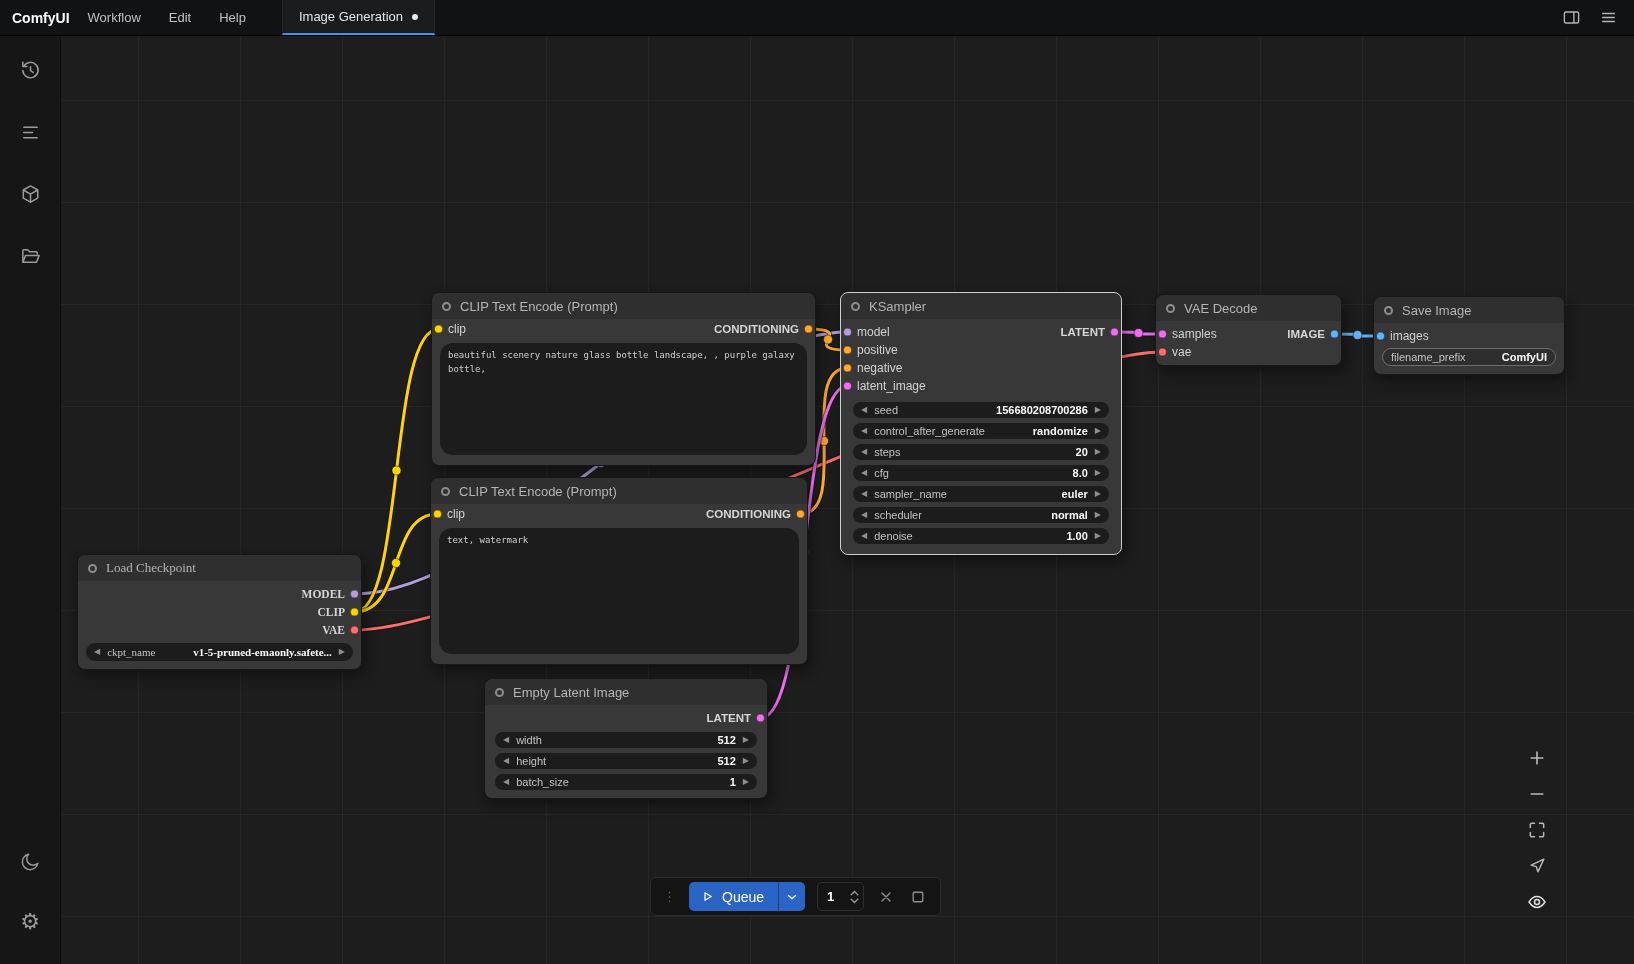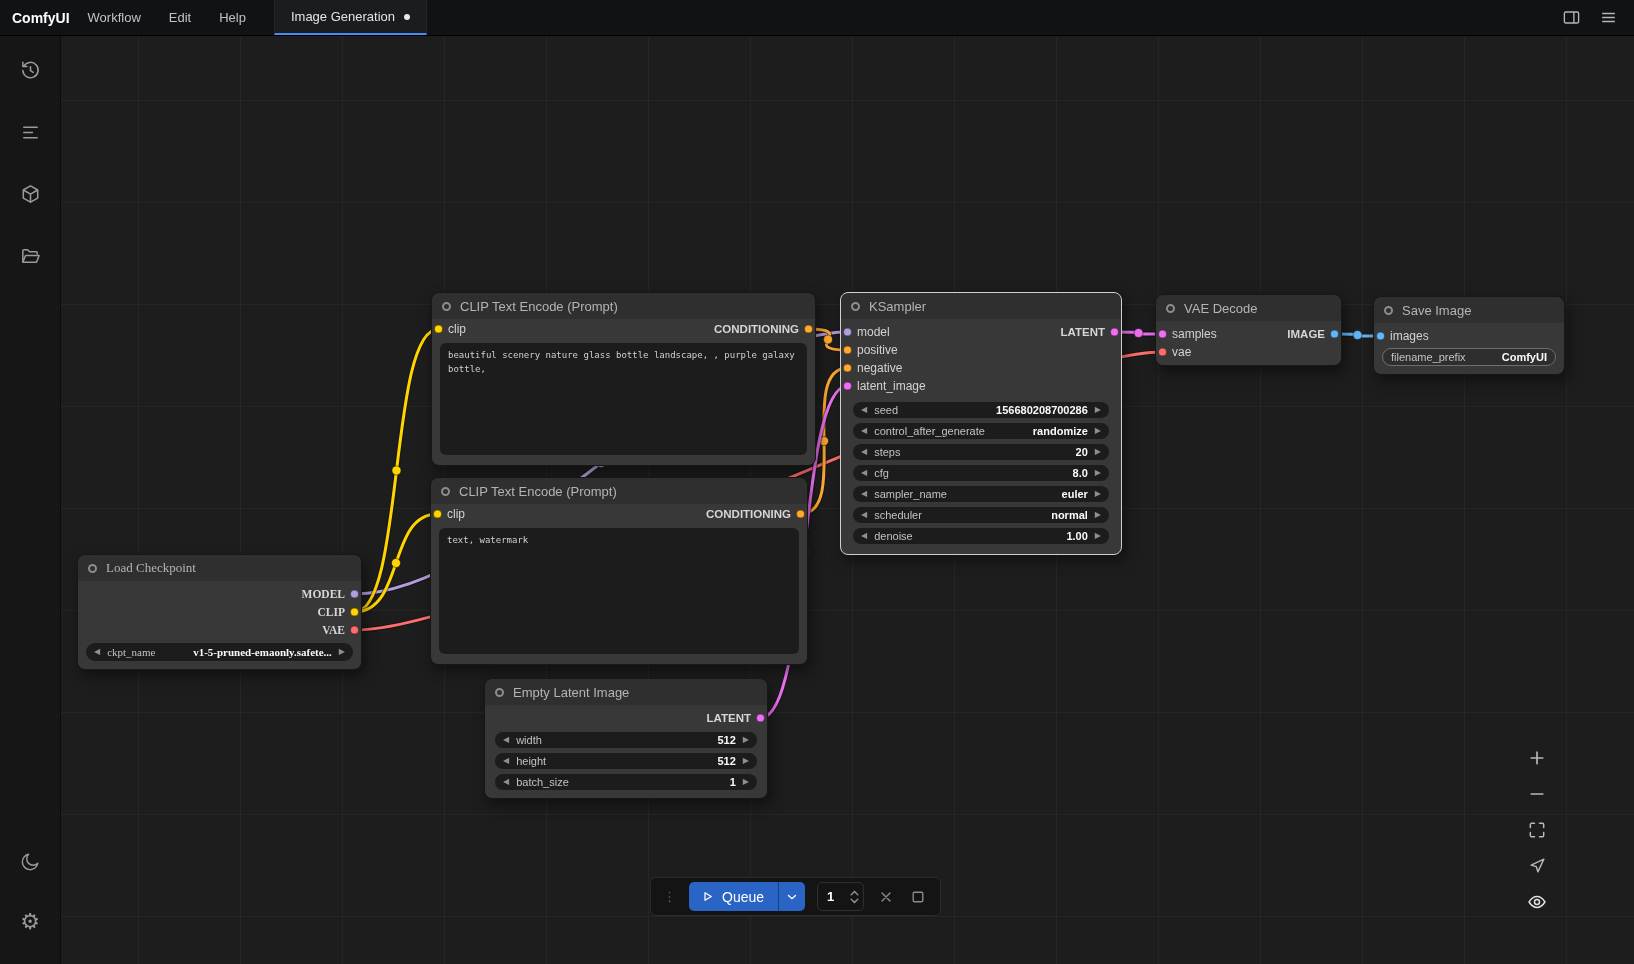--- a/index.html
+++ b/index.html
@@ -10,21 +10,21 @@
   }
   
   #topbar {
     position:absolute; left:0; top:0; right:0; height:36px; background:#111213;
     display:flex; align-items:stretch; z-index:20; border-bottom:1px solid #000;
   }
   .logo { display:flex; align-items:center; padding:0 18px 0 12px; font-weight:bold; font-size:14px; color:#fff; cursor:pointer; }
   .menu { display:flex; align-items:center; gap:28px; padding-right:22px; }
   .menu-item { font-size:13px; color:#c2c2c2; cursor:pointer; }
   .tab {
-    display:flex; align-items:center; gap:9px; padding:0 16px; margin-left:6px;
+    display:flex; align-items:center; gap:9px; padding:0 16px; margin-left:14px;
     background:#1b1c1e; border-left:1px solid #262626; border-right:1px solid #262626;
     border-bottom:2px solid #4b8bf5; color:#e4e4e4; font-size:13px; cursor:pointer;
   }
   .unsaved-dot { width:6px; height:6px; border-radius:50%; background:#e8e8e8; }
   .topbar-right { margin-left:auto; display:flex; align-items:center; gap:18px; padding-right:16px; color:#b5b5b5; }
   .tb-icon { display:flex; cursor:pointer; }
   
   #sidebar {
     position:absolute; left:0; top:36px; bottom:0; width:61px; background:#161616;
     display:flex; flex-direction:column; align-items:center; z-index:20; border-right:1px solid #0c0c0c;
@@ -70,21 +70,21 @@
     display:flex; align-items:center; gap:7px; padding:0 8px; font-size:11px; cursor:pointer;
   }
   .widget.m8 { margin-left:8px; margin-right:8px; }
   .widget.m10 { margin-left:10px; margin-right:10px; }
   .widget.h18 { height:18px; border-radius:9px; }
   .warrow { color:#8f8f8f; font-size:8px; line-height:1; flex:none; }
   .wname { color:#c2c2c2; white-space:nowrap; }
   .wvalue { margin-left:auto; color:#fafafa; font-weight:bold; white-space:nowrap; overflow:hidden; }
   .widget.textpill { background:#2e2e2e; border:1px solid #6e6e6e; }
   .textbox {
-    background:#1c1c1c; border-radius:6px; margin:4px 8px 8px; padding:5px 8px;
+    background:#1c1c1c; border-radius:13px; margin:4px 8px 8px; padding:5px 8px;
     font-family:"DejaVu Sans Mono", monospace; font-size:9px; color:#d0d0d0; line-height:1.6;
     white-space:pre-wrap; overflow:hidden; cursor:text;
   }
   .pad-b { padding-bottom:8px; }
   
   #queue-panel {
     position:absolute; left:650px; top:877px; height:39px; z-index:5;
     display:flex; align-items:center; gap:12px; padding:0 12px;
     background:#141414; border:1px solid #2b2b2b; border-radius:6px;
   }

